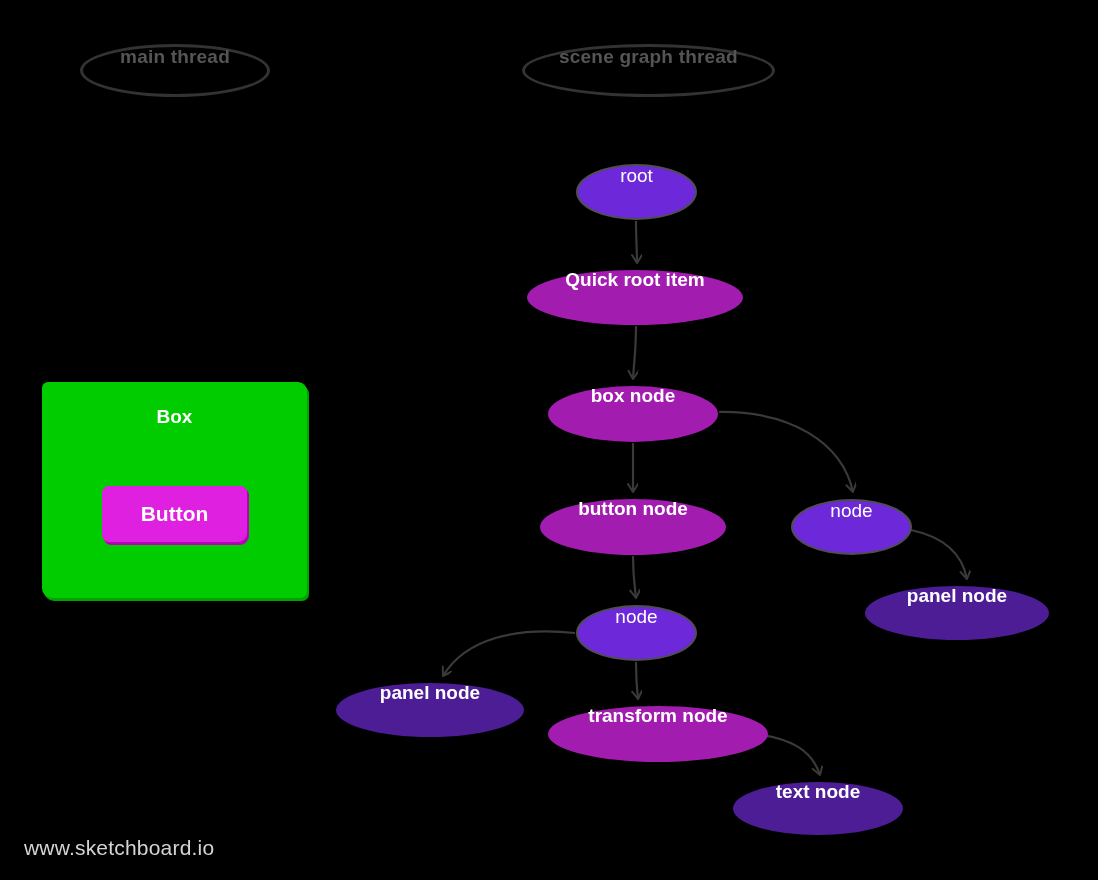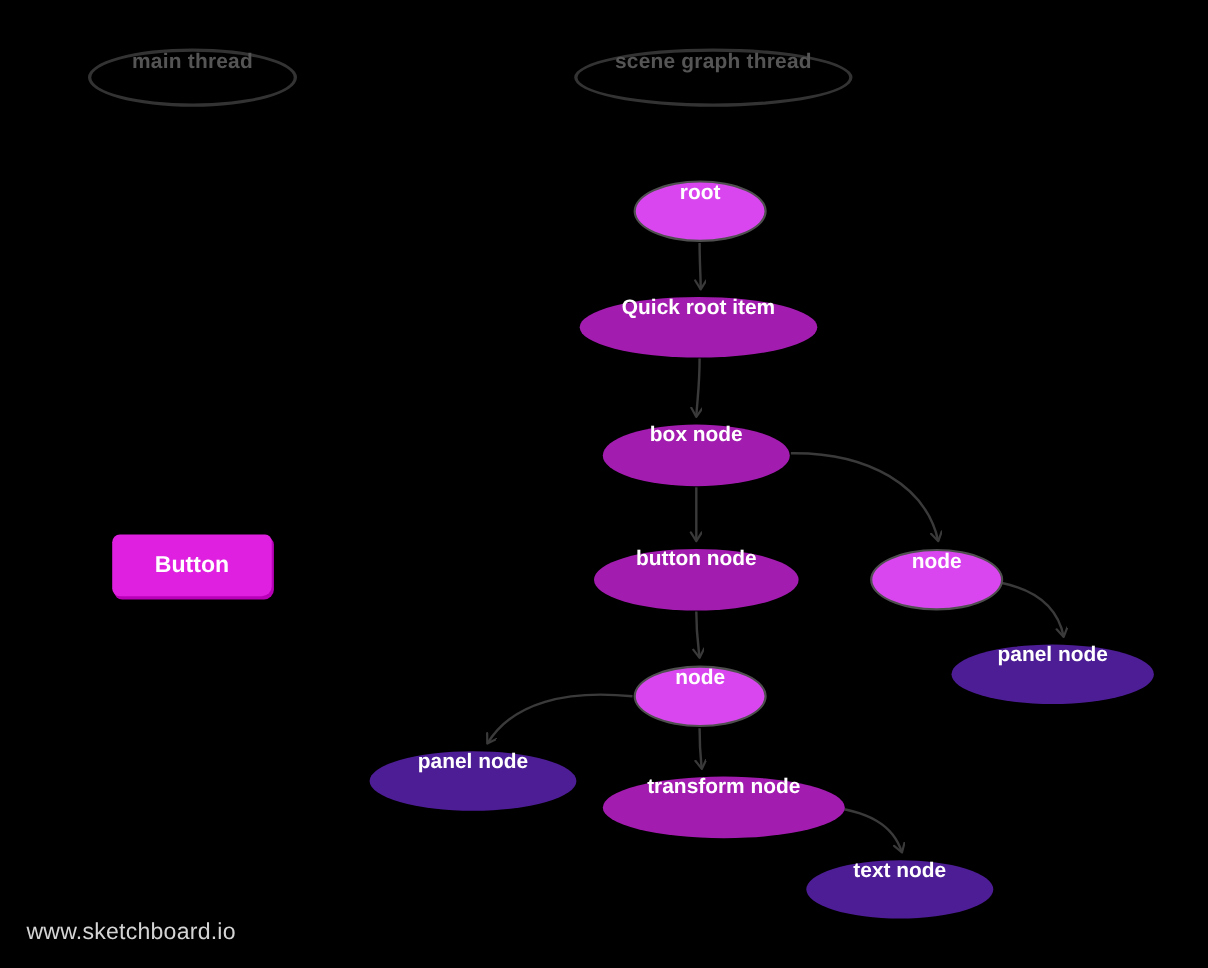--- a/index.html
+++ b/index.html
@@ -43,24 +43,24 @@
   .lane {
     background: transparent;
     border: 3px solid #333333;
     color: #555555;
     font-weight: bold;
     font-size: 19px;
     letter-spacing: 0.2px;
   }
   
   .n-gray {
-    background: #d946ef;
+    background: #6d28d9;
     border: 2px solid #4f4f4f;
     color: #ffffff;
-    font-weight: bold;
+    font-weight: normal;
     font-size: 19px;
   }
   
   .n-blue {
     background: #a21caf;
     border: none;
     color: #ffffff;
     font-weight: bold;
     font-size: 19px;
   }
@@ -143,20 +143,23 @@
   </svg>
 
   <div class="node ellipse lane" style="left:80px; top:44px; width:190px; height:53px;">
     <span>main thread</span>
   </div>
 
   <div class="node ellipse lane" style="left:522px; top:44px; width:253px; height:53px;">
     <span>scene graph thread</span>
   </div>
 
+  <div class="widget-box" style="left:42px; top:382px; width:265px; height:216px;">
+    <div class="widget-box-label">Box</div>
+  </div>
 
   <div class="widget-button" style="left:102px; top:486px; width:145px; height:56px;">
     <span>Button</span>
   </div>
 
   <div class="node ellipse n-gray" style="left:576px; top:164px; width:121px; height:56px;">
     <span>root</span>
   </div>
 
   <div class="node ellipse n-blue" style="left:527px; top:270px; width:216px; height:55px;">

